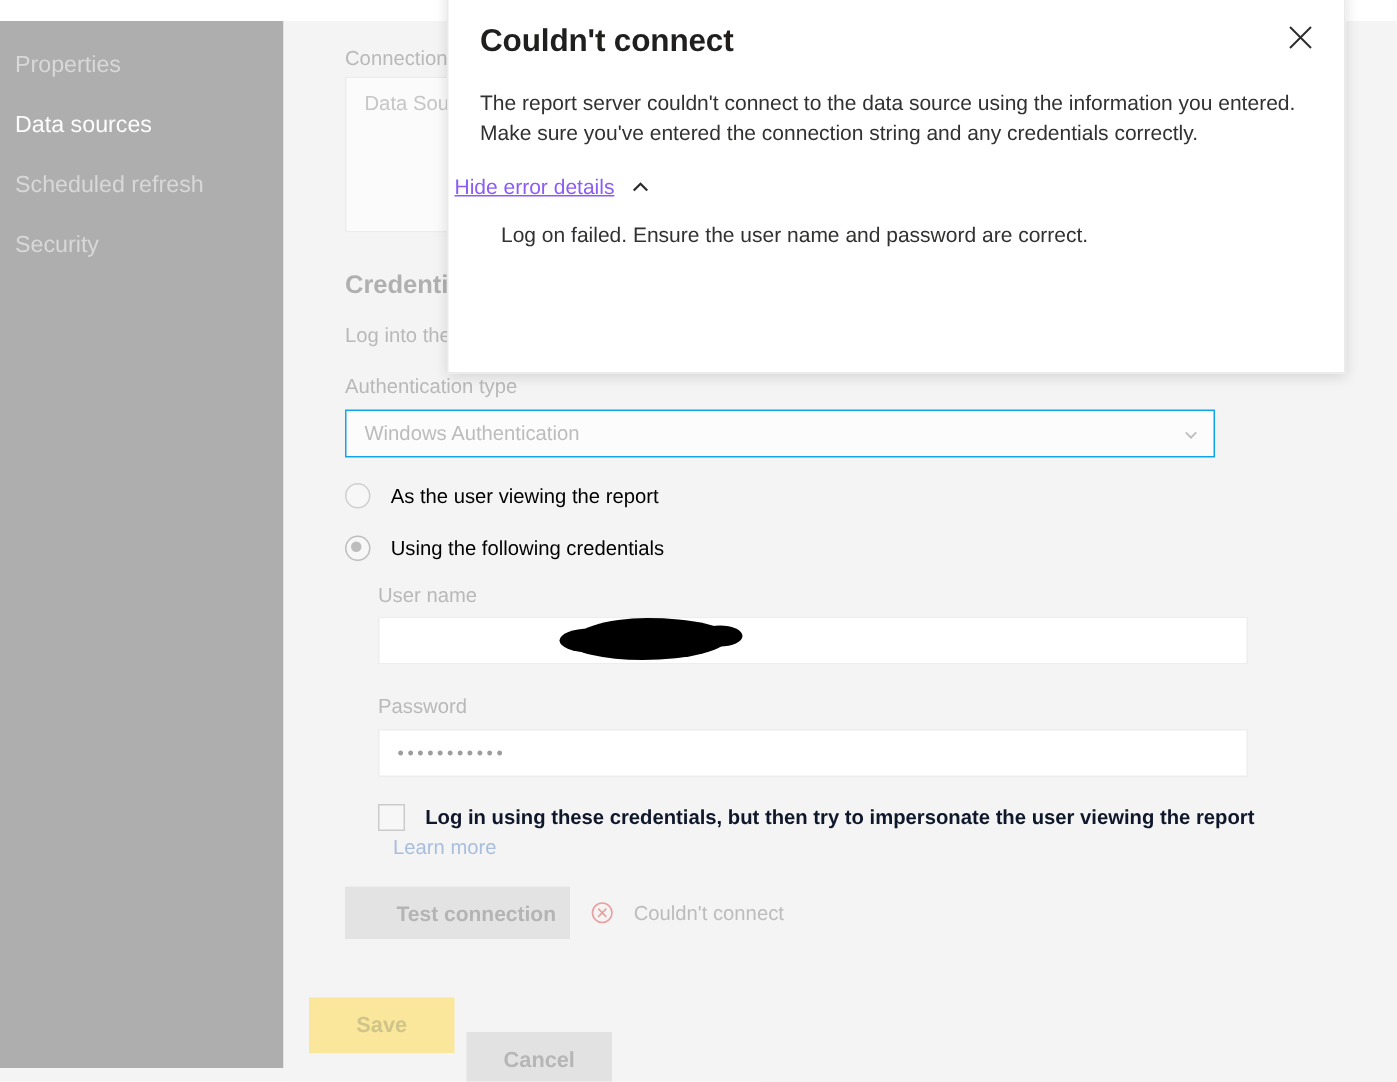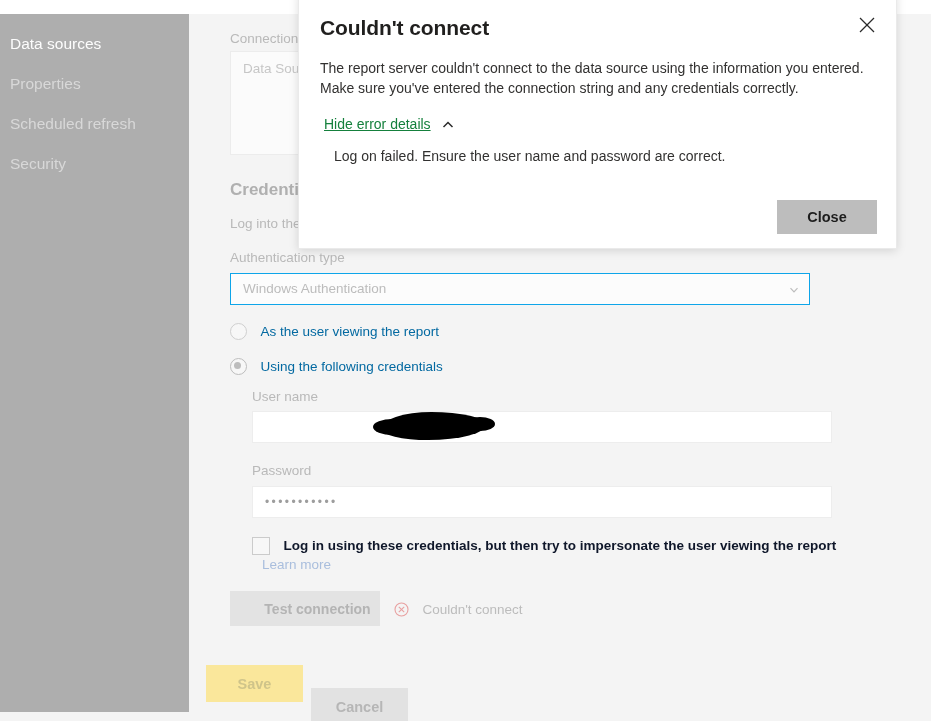--- a/index.html
+++ b/index.html
@@ -178,21 +178,21 @@
     position: absolute;
     left: 3px;
     top: 3px;
     width: 7px;
     height: 7px;
     border-radius: 50%;
     background: #bdbdbd;
   }
   .radio-label {
     font-size: 13.5px;
-    color: #0369a1;
+    color: #000000;
     vertical-align: middle;
   }
 
   
   .uname-label {
     position: absolute;
     left: 63px;
     top: 375px;
   }
   .uname-input {
@@ -393,24 +393,24 @@
     position: absolute;
     left: 21px;
     top: 65px;
     width: 545px;
     font-size: 14px;
     line-height: 20px;
     color: #323130;
   }
   .dlg-toggle {
     position: absolute;
-    left: 25px;
+    left: 4px;
     top: 123px;
     font-size: 14px;
-    color: #15803d;
+    color: #8b5cf6;
     cursor: pointer;
     white-space: nowrap;
   }
   .dlg-toggle .tgl-text {
     text-decoration: underline;
   }
   .dlg-toggle .tgl-chev {
     display: inline-block;
     width: 12px;
     height: 10px;
@@ -442,22 +442,22 @@
   }
 </style>
 </head>
 <body>
 
 <div class="page">
 
   <div class="top-strip"></div>
 
   <div class="sidebar">
+    <div class="sidebar-item">Properties</div>
     <div class="sidebar-item selected">Data sources</div>
-    <div class="sidebar-item">Properties</div>
     <div class="sidebar-item">Scheduled refresh</div>
     <div class="sidebar-item">Security</div>
   </div>
 
   <div class="content">
 
     <div class="field-label conn-label">Connection string</div>
 
     <div class="conn-box">
       <div class="conn-placeholder">Data Source=...</div>
@@ -537,16 +537,15 @@
       <span class="tgl-text">Hide error details</span>
       <span class="tgl-chev">
         <svg viewBox="0 0 12 10" width="12" height="10">
           <polyline points="1.5,7 6,2.5 10.5,7" fill="none" stroke="#2b2b2b" stroke-width="1.5"></polyline>
         </svg>
       </span>
     </div>
 
     <div class="dlg-detail">Log on failed. Ensure the user name and password are correct.</div>
 
-    <button class="dlg-close-btn">Close</button>
   </div>
 
 </div>
 
 </body></html>

